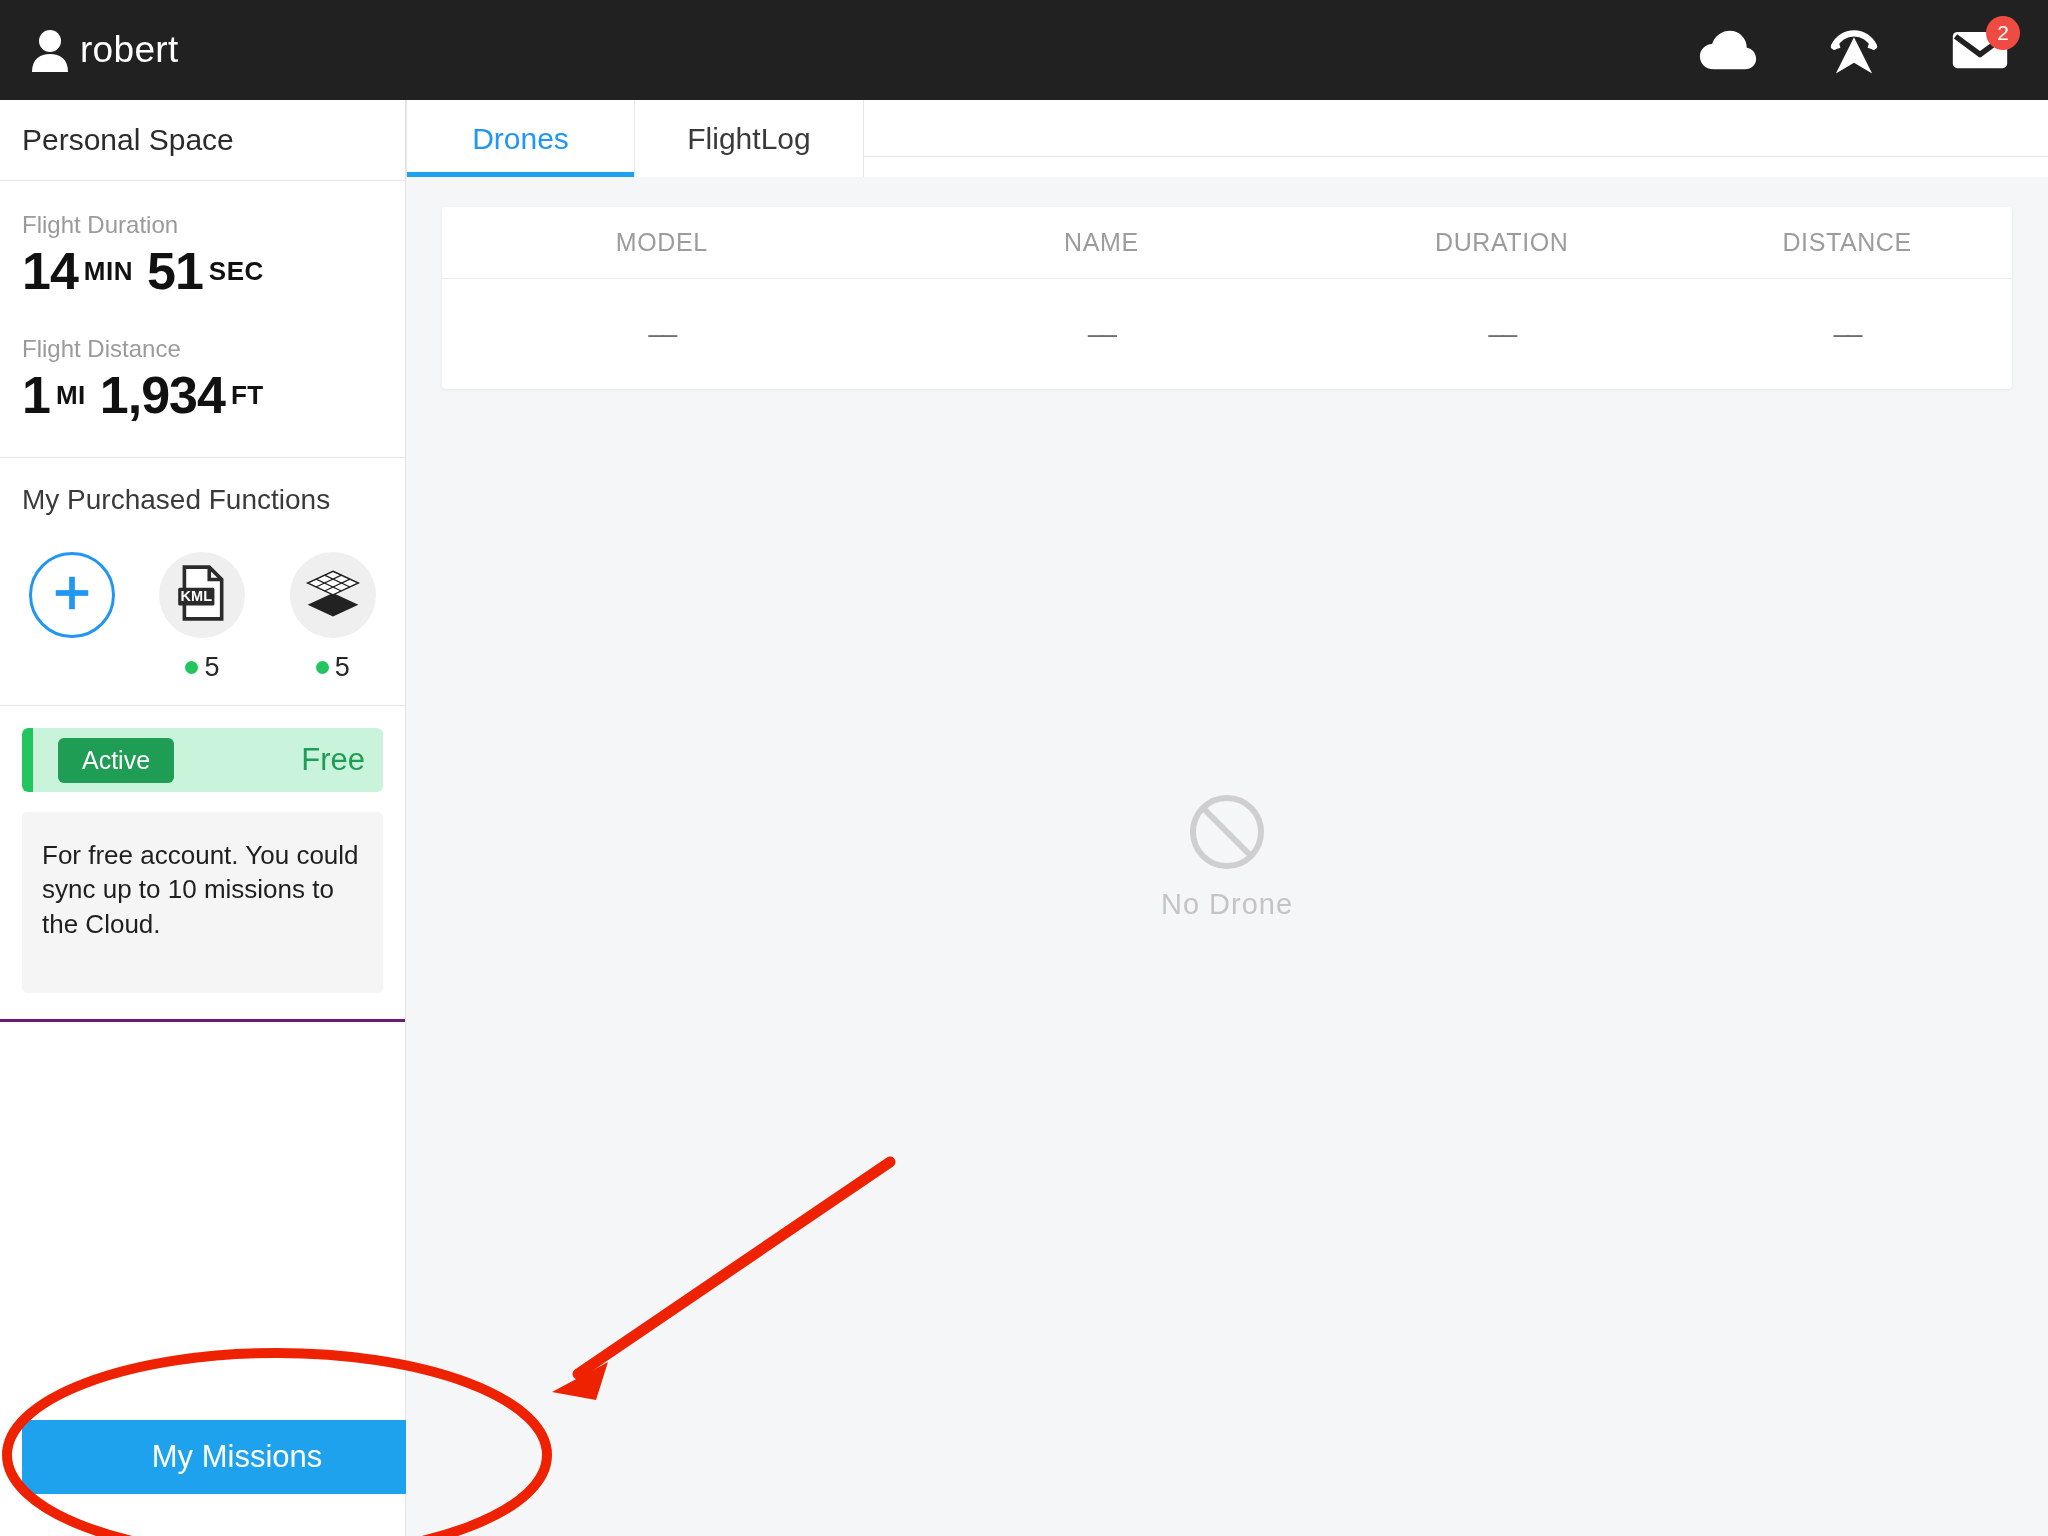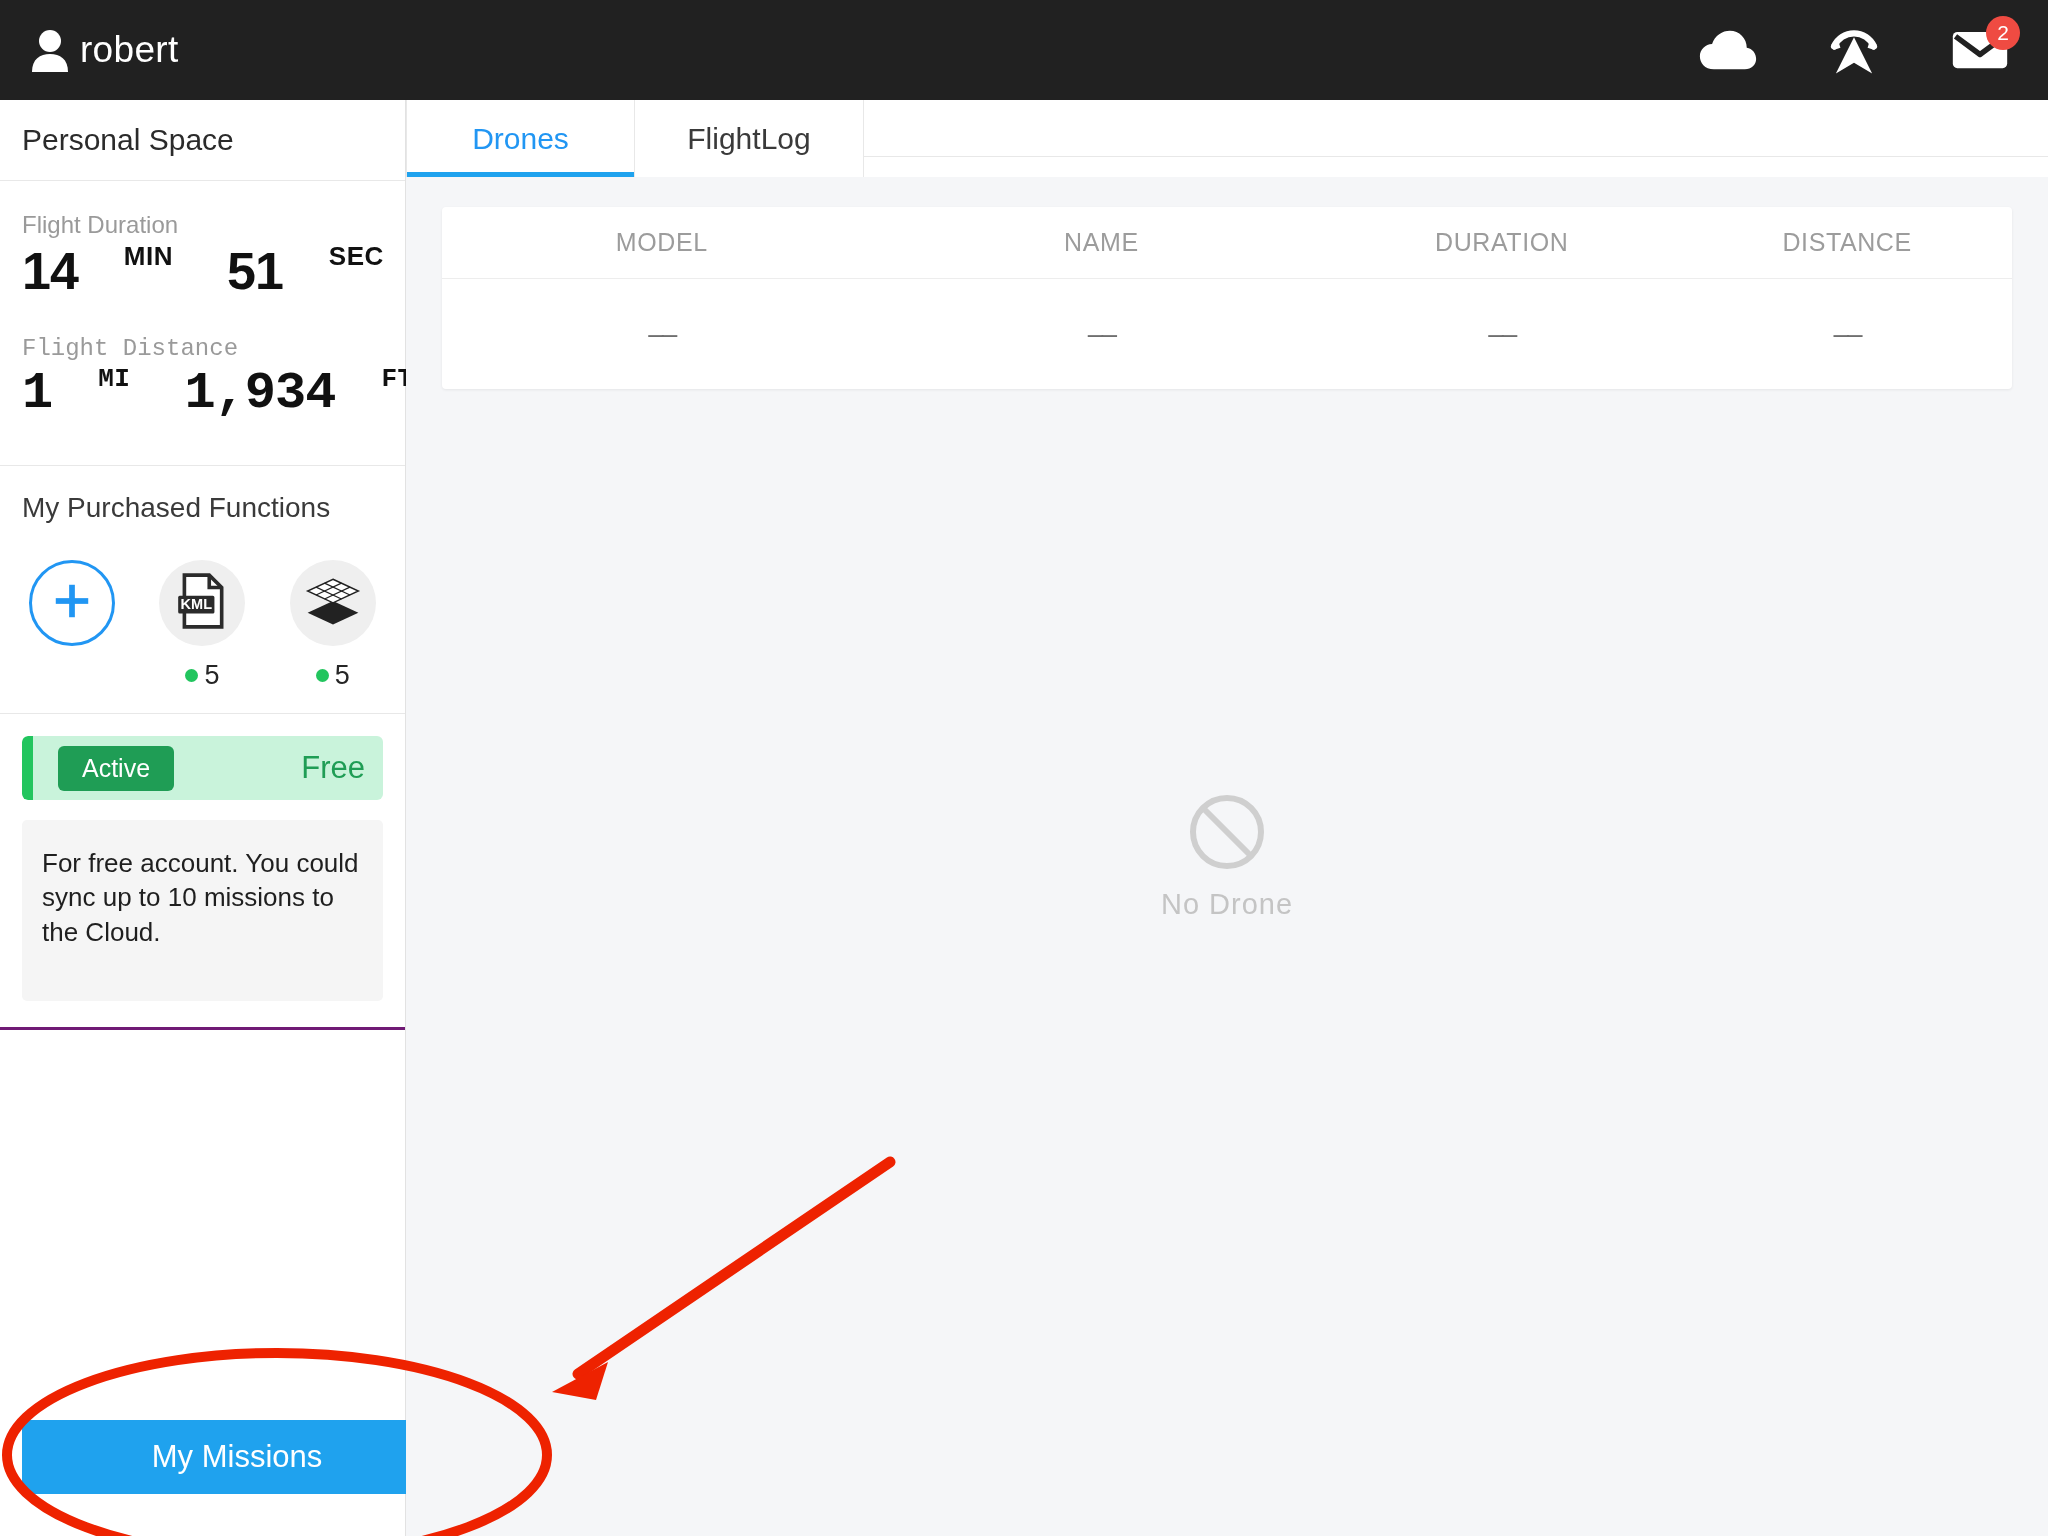--- a/index.html
+++ b/index.html
@@ -42,23 +42,23 @@
   }
   .sidebar-header {
     height: 81px; display: flex; align-items: center;
     padding-left: 22px;
     border-bottom: 1px solid #e8e8e8;
   }
   .sidebar-header span { font-size: 30px; color: #2b2b2b; }
 
   .stats-block { padding: 30px 22px 26px 22px; border-bottom: 1px solid #e8e8e8; }
   .stat { margin-bottom: 34px; }
-  .stat:last-child { margin-bottom: 16px; font-family: Liberation Mono, monospace; }
+  .stat:last-child { margin-bottom: 6px; }
   .stat-label { font-size: 24px; color: #9a9a9a; margin-bottom: 2px; }
-  .stat-value { display: flex; align-items: flex-start; color: #111; gap: 40px; }
+  .stat-value { display: flex; align-items: center; color: #111; }
   .num { font-size: 52px; font-weight: 700; letter-spacing: -1px; }
   .unit { font-size: 26px; font-weight: 700; margin: 0 14px 0 6px; letter-spacing: .5px; }
   .unit:last-child { margin-right: 0; }
 
   .funcs-block { padding: 26px 22px 22px 22px; border-bottom: 1px solid #e8e8e8; }
   .funcs-title { font-size: 28px; color: #3a3a3a; margin-bottom: 36px; }
   .funcs-row { display: flex; align-items: flex-start; gap: 30px; }
   .func { width: 112px; display: flex; flex-direction: column; align-items: center; }
   .func-circle {
     width: 86px; height: 86px; border-radius: 50%;

